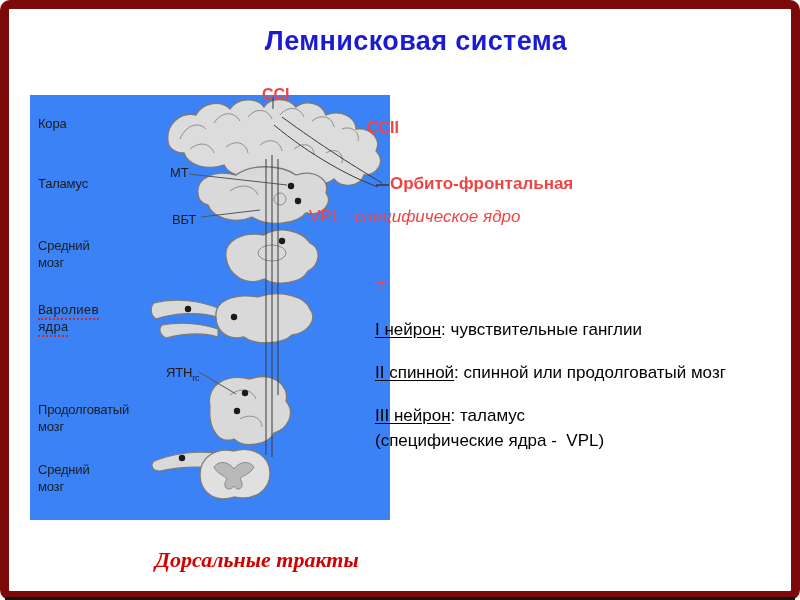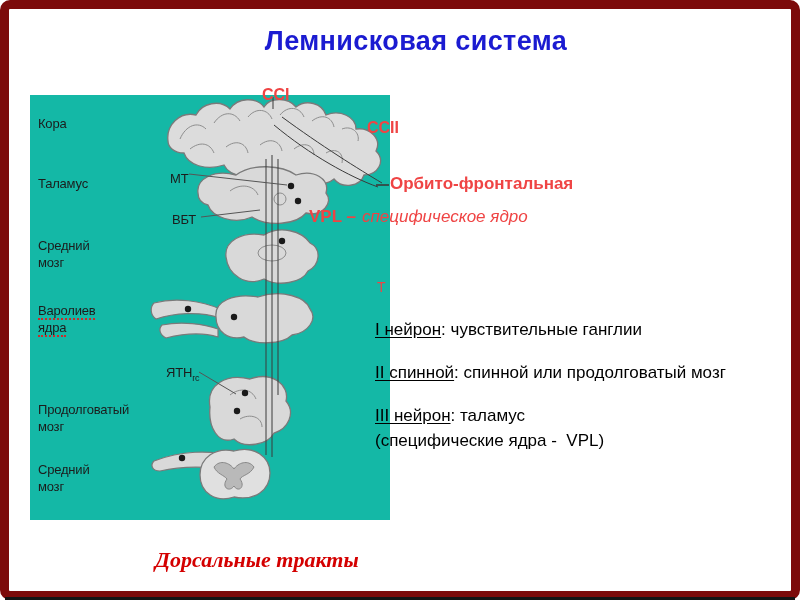--- a/index.html
+++ b/index.html
@@ -15,36 +15,36 @@
     position:absolute; left:5px; right:5px; bottom:0; height:3px;
     background:#141414; z-index:51;
   }
   .title {
     position:absolute; top:10px; left:0; width:100%; margin:16px;
     text-align:center; font-size:27px; font-weight:bold; color:#1b1bd1;
     letter-spacing:0.4px;
   }
   .figure {
     position:absolute; left:30px; top:95px; width:360px; height:425px;
-    background:#14b8a6;
+    background:#3b82f6;
     text-align:right;
   }
   .figure svg { position:absolute; left:0; top:0; z-index:1; }
   .dlabel {
     position:absolute; z-index:2; font-size:13px; color:#1c1c1c;
     line-height:1.1; white-space:nowrap; letter-spacing:-0.2px;
   }
   .dlabel sub { font-size:9px; }
-  .misspell { border-bottom:2px dotted #cc2a2a; padding-bottom:0; }
+  .misspell { border-bottom:2px dotted #cc2a2a; padding-bottom:0;font-family:Liberation Mono, monospace; }
   .ann { position:absolute; color:#ef4444; white-space:nowrap; z-index:3; }
   .cci   { left:262px; top:86px;  font-size:16px; font-weight:bold; }
   .ccii  { left:367px; top:119px; font-size:16px; font-weight:bold; }
   .orbito{ left:390px; top:174px; font-size:17px; font-weight:bold; }
   .vpl-line { left:309px; top:207px; font-size:17px; }
-  .vpl-b { font-weight:bold; margin-right:6px; }
+  .vpl-b { font-weight:normal; }
   .vpl-i { font-style:italic; }
   .stray { left:377px; top:279px; font-size:14px; font-weight:normal; }
   .note  { position:absolute; left:375px; font-size:17px; color:#000; white-space:nowrap; z-index:3;margin-top:22px; }
   .note1 { top:298px; }
   .note2 { top:341px; }
   .note3 { top:384px; }
   .note-extra { top:409px; white-space:pre; }
   .term { text-decoration:underline; text-underline-offset:2px; }
   .footer {
     position:absolute; left:128px; top:547px; z-index:3;
@@ -160,21 +160,21 @@
     <span class="dlabel" style="left:8px; top:82px">Таламус</span>
     <span class="dlabel" style="left:8px; top:144px">Средний</span>
     <span class="dlabel" style="left:8px; top:161px">мозг</span>
     <span class="dlabel misspell" style="left:8px; top:209px">Варолиев</span>
     <span class="dlabel misspell" style="left:8px; top:226px">ядра</span>
     <span class="dlabel" style="left:136px; top:271px"><span>ЯТН</span><sub>гс</sub></span>
     <span class="dlabel" style="left:8px; top:308px">Продолговатый</span>
     <span class="dlabel" style="left:8px; top:325px">мозг</span>
     <span class="dlabel" style="left:8px; top:368px">Средний</span>
     <span class="dlabel" style="left:8px; top:385px">мозг</span>
-    <span class="dlabel" style="left:140px; top:77px">МТ</span>
+    <span class="dlabel" style="left:140px; top:71px">МТ</span>
     <span class="dlabel" style="left:142px; top:118px">ВБТ</span>
   </div>
 
   <div class="ann cci">CCI</div>
   <div class="ann ccii">CCII</div>
   <div class="ann orbito">Орбито-фронтальная</div>
 
   <div class="ann vpl-line">
     <span class="vpl-b">VPL –</span><span class="vpl-i">специфическое ядро</span>
   </div>

